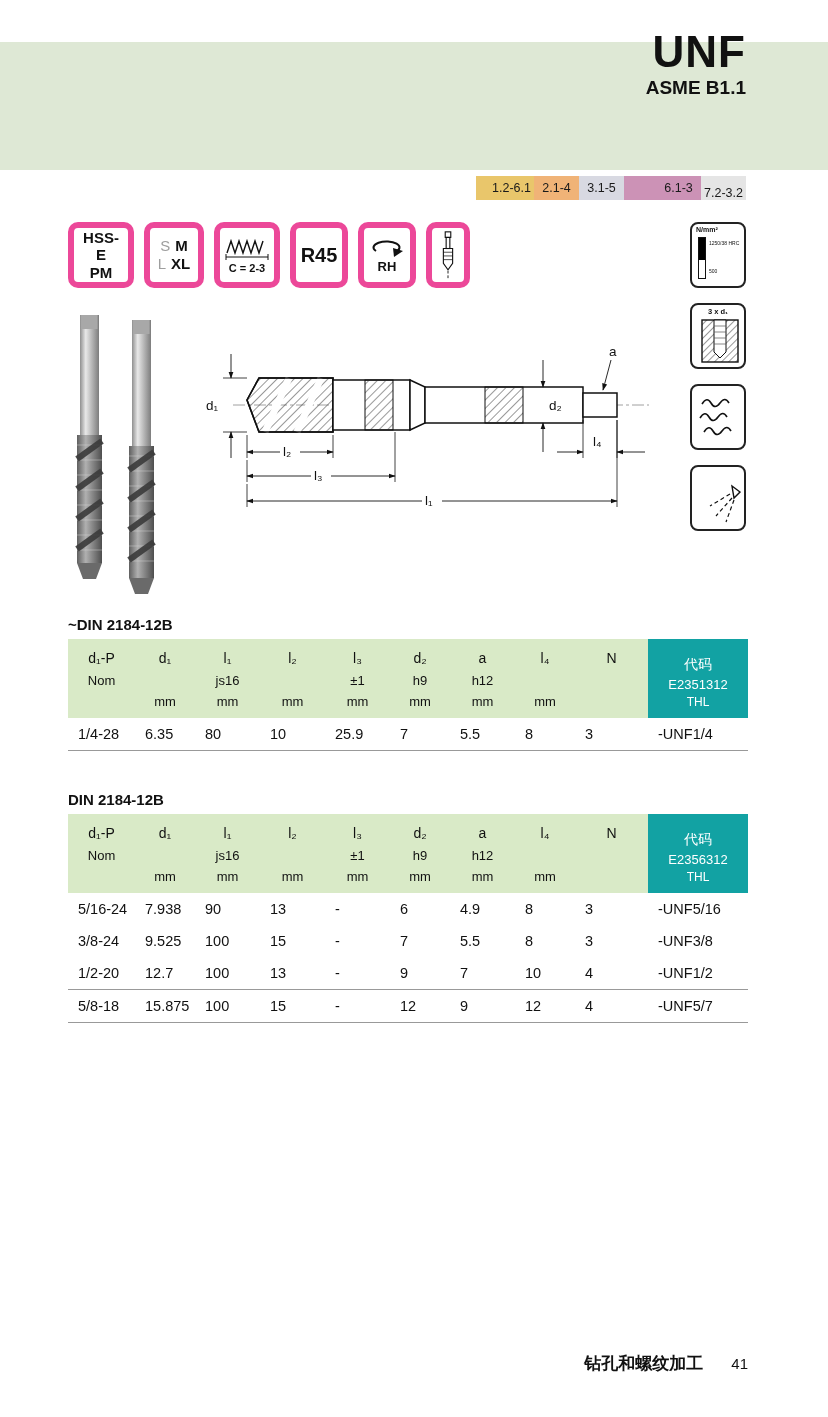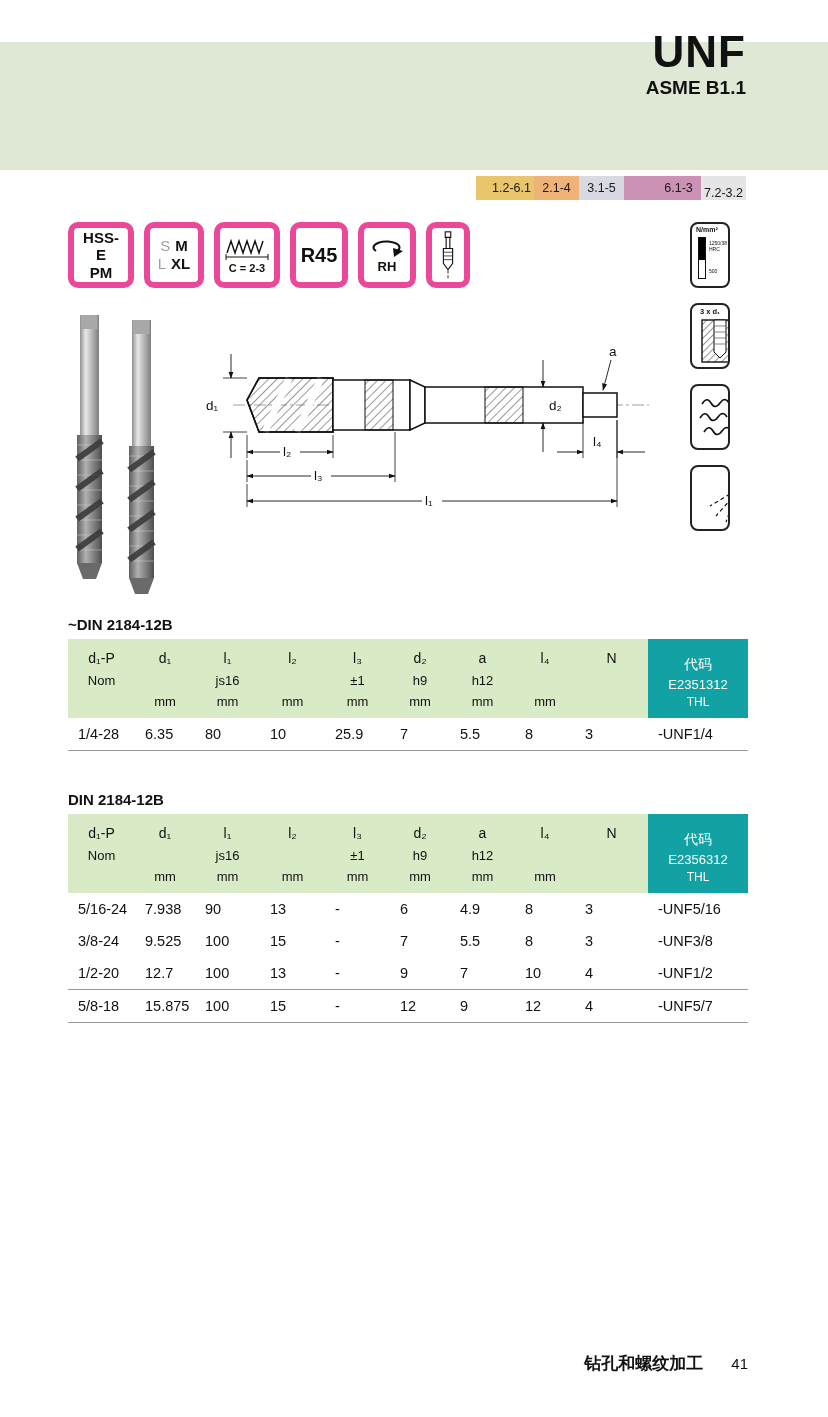--- a/index.html
+++ b/index.html
@@ -25,21 +25,21 @@
   .b-size .row{display:flex;gap:5px;justify-content:center;}
   .sz-off{color:#9e9e9e;font-weight:normal;}
   .sz-on{color:#111;font-weight:bold;}
   .b-chm{width:66px;}
   .b-chm .lbl{font-size:11px;font-weight:bold;margin-top:2px;}
   .b-r45{width:58px;font-size:20px;font-weight:bold;}
   .b-rh{width:58px;}
   .b-rh .lbl{font-size:13px;font-weight:bold;margin-top:1px;}
   .b-tap{width:44px;}
   
-  .side{position:absolute;left:690px;width:40px;height:66px;border:2px solid #222;border-radius:8px;
+  .side{position:absolute;left:690px;width:56px;height:66px;border:2px solid #222;border-radius:8px;
     background:#fff;box-sizing:border-box;overflow:hidden;}
   .side.hard{top:222px;}
   .side.depth{top:303px;}
   .side.chips{top:384px;}
   .side.dry{top:465px;}
   .hard-unit{position:absolute;top:2px;left:4px;font-size:7px;font-weight:bold;}
   .hard-max{position:absolute;top:16px;left:17px;font-size:5px;}
   .hard-min{position:absolute;top:44px;left:17px;font-size:5px;}
   .hard-bar{position:absolute;top:13px;left:6px;width:8px;height:42px;border:1px solid #111;
     background:linear-gradient(#000 0 55%,#fff 55% 100%);box-sizing:border-box;}

